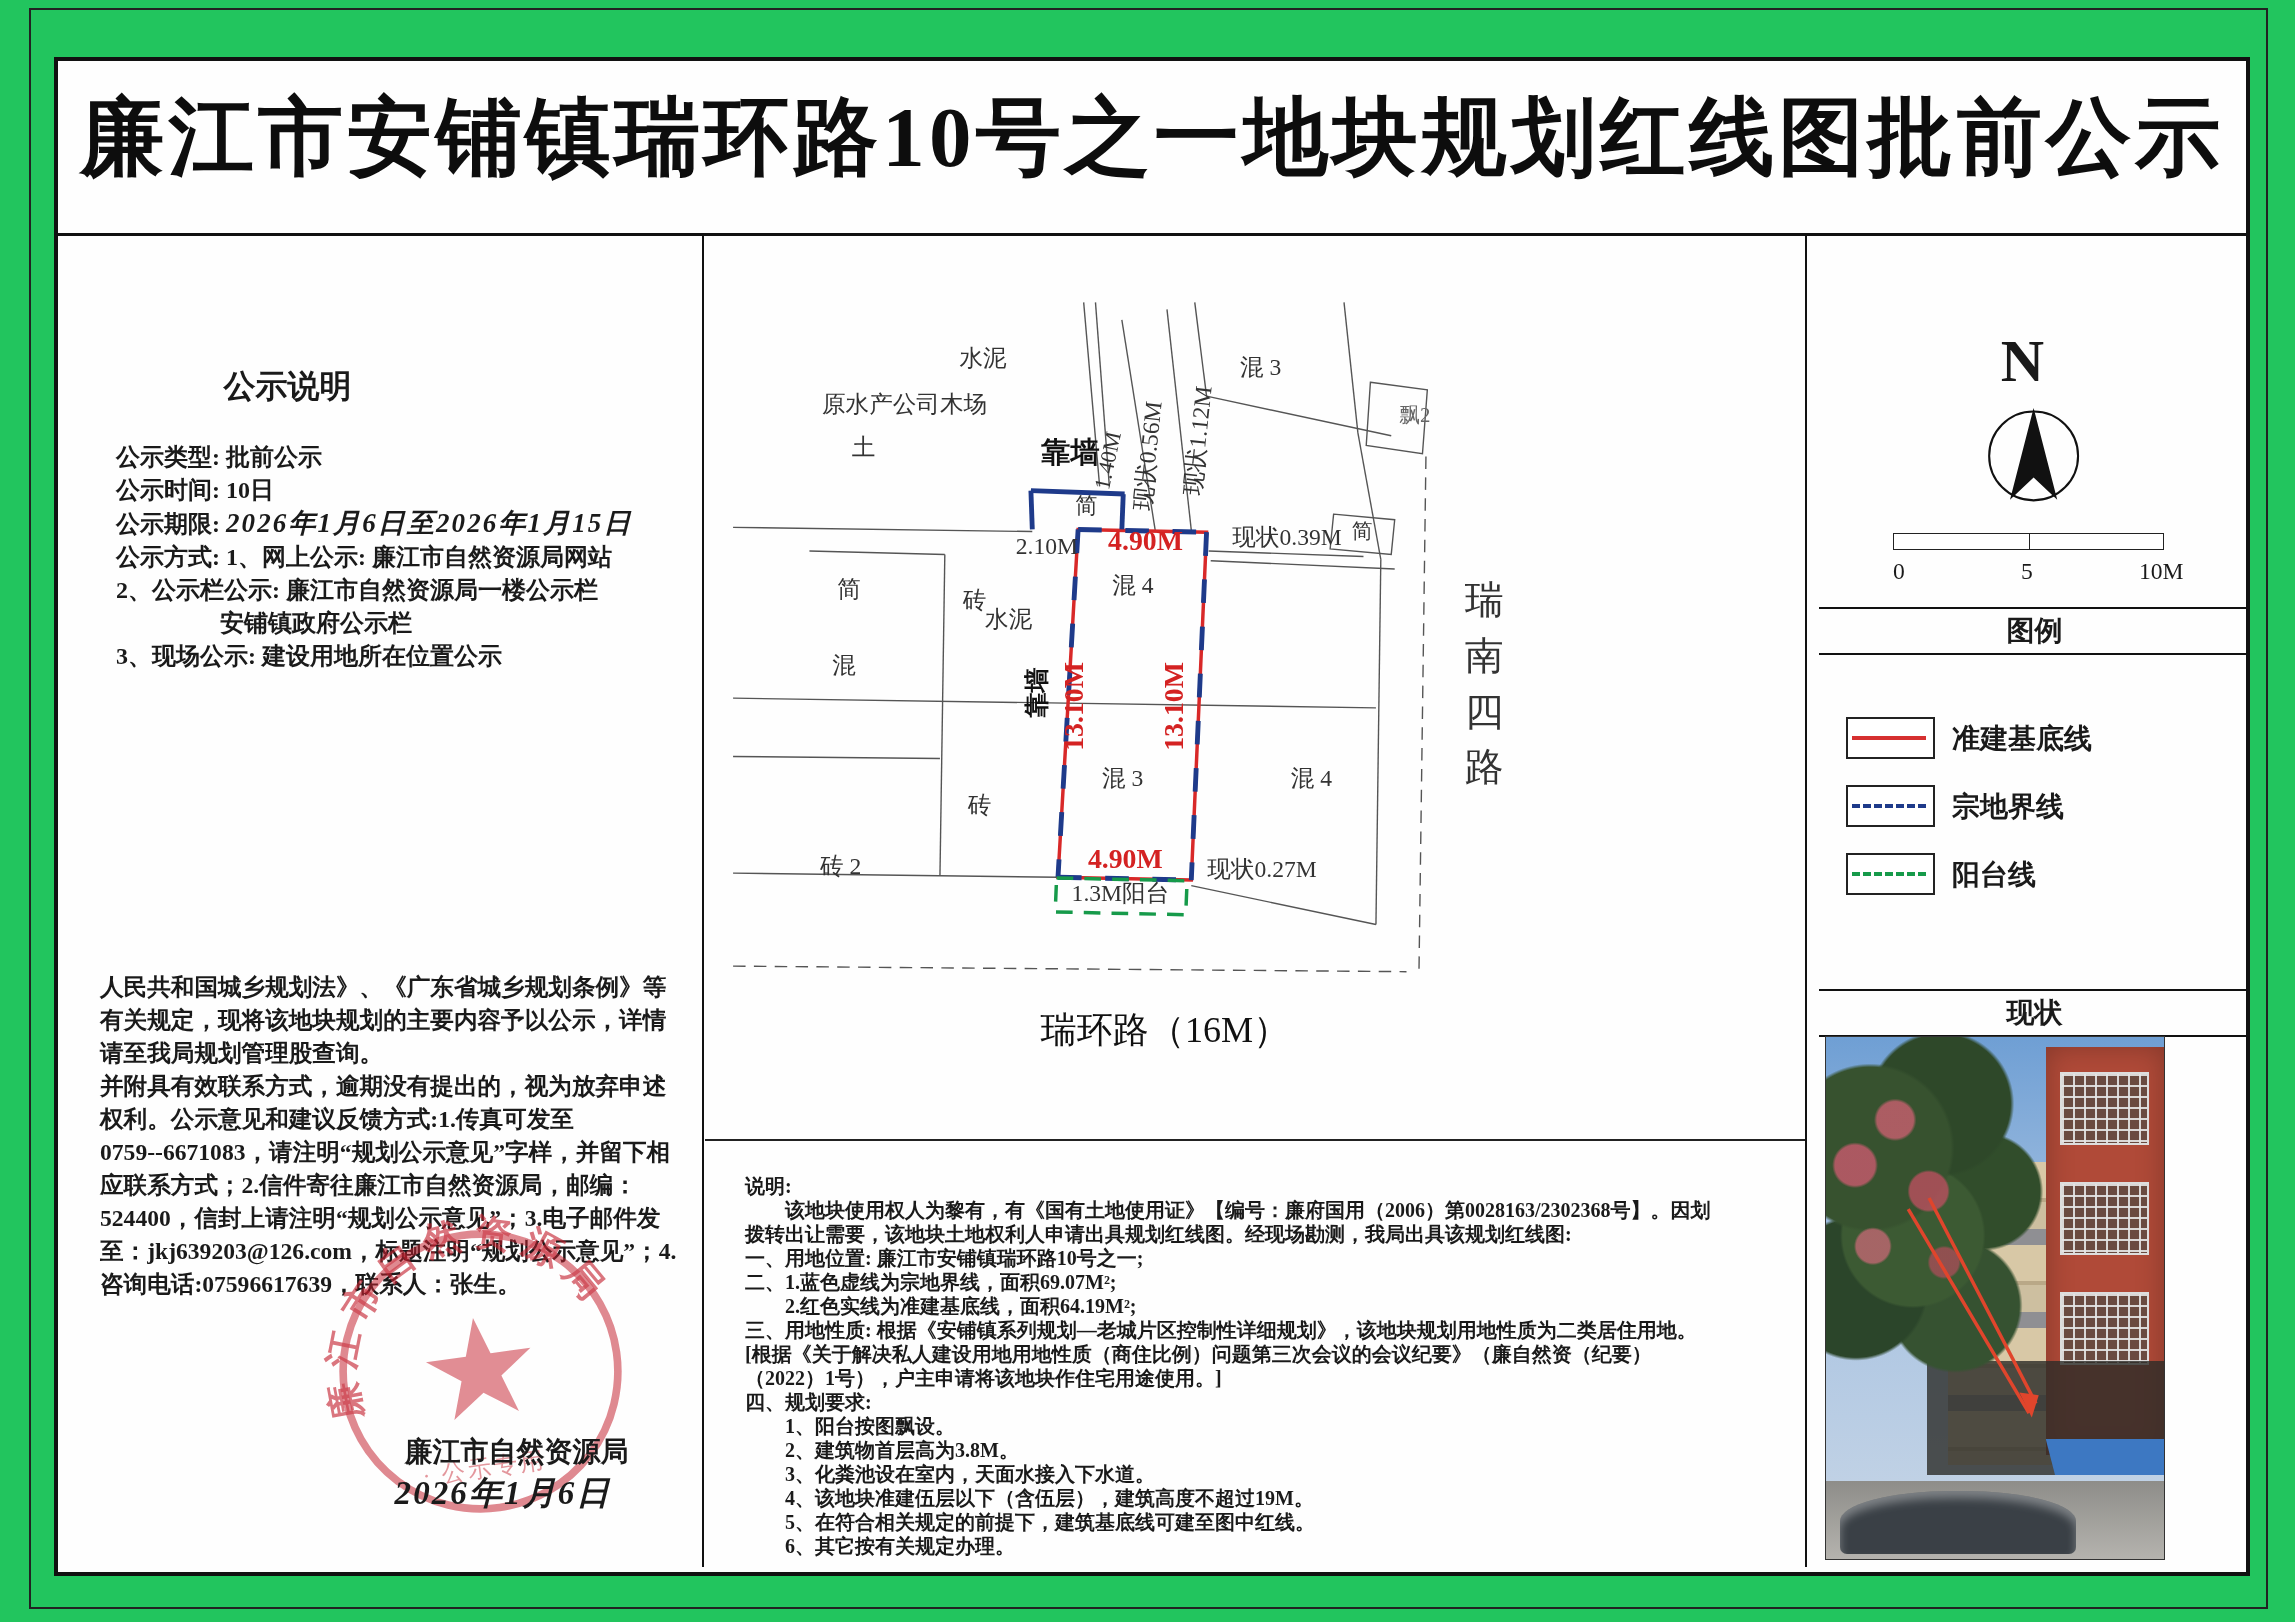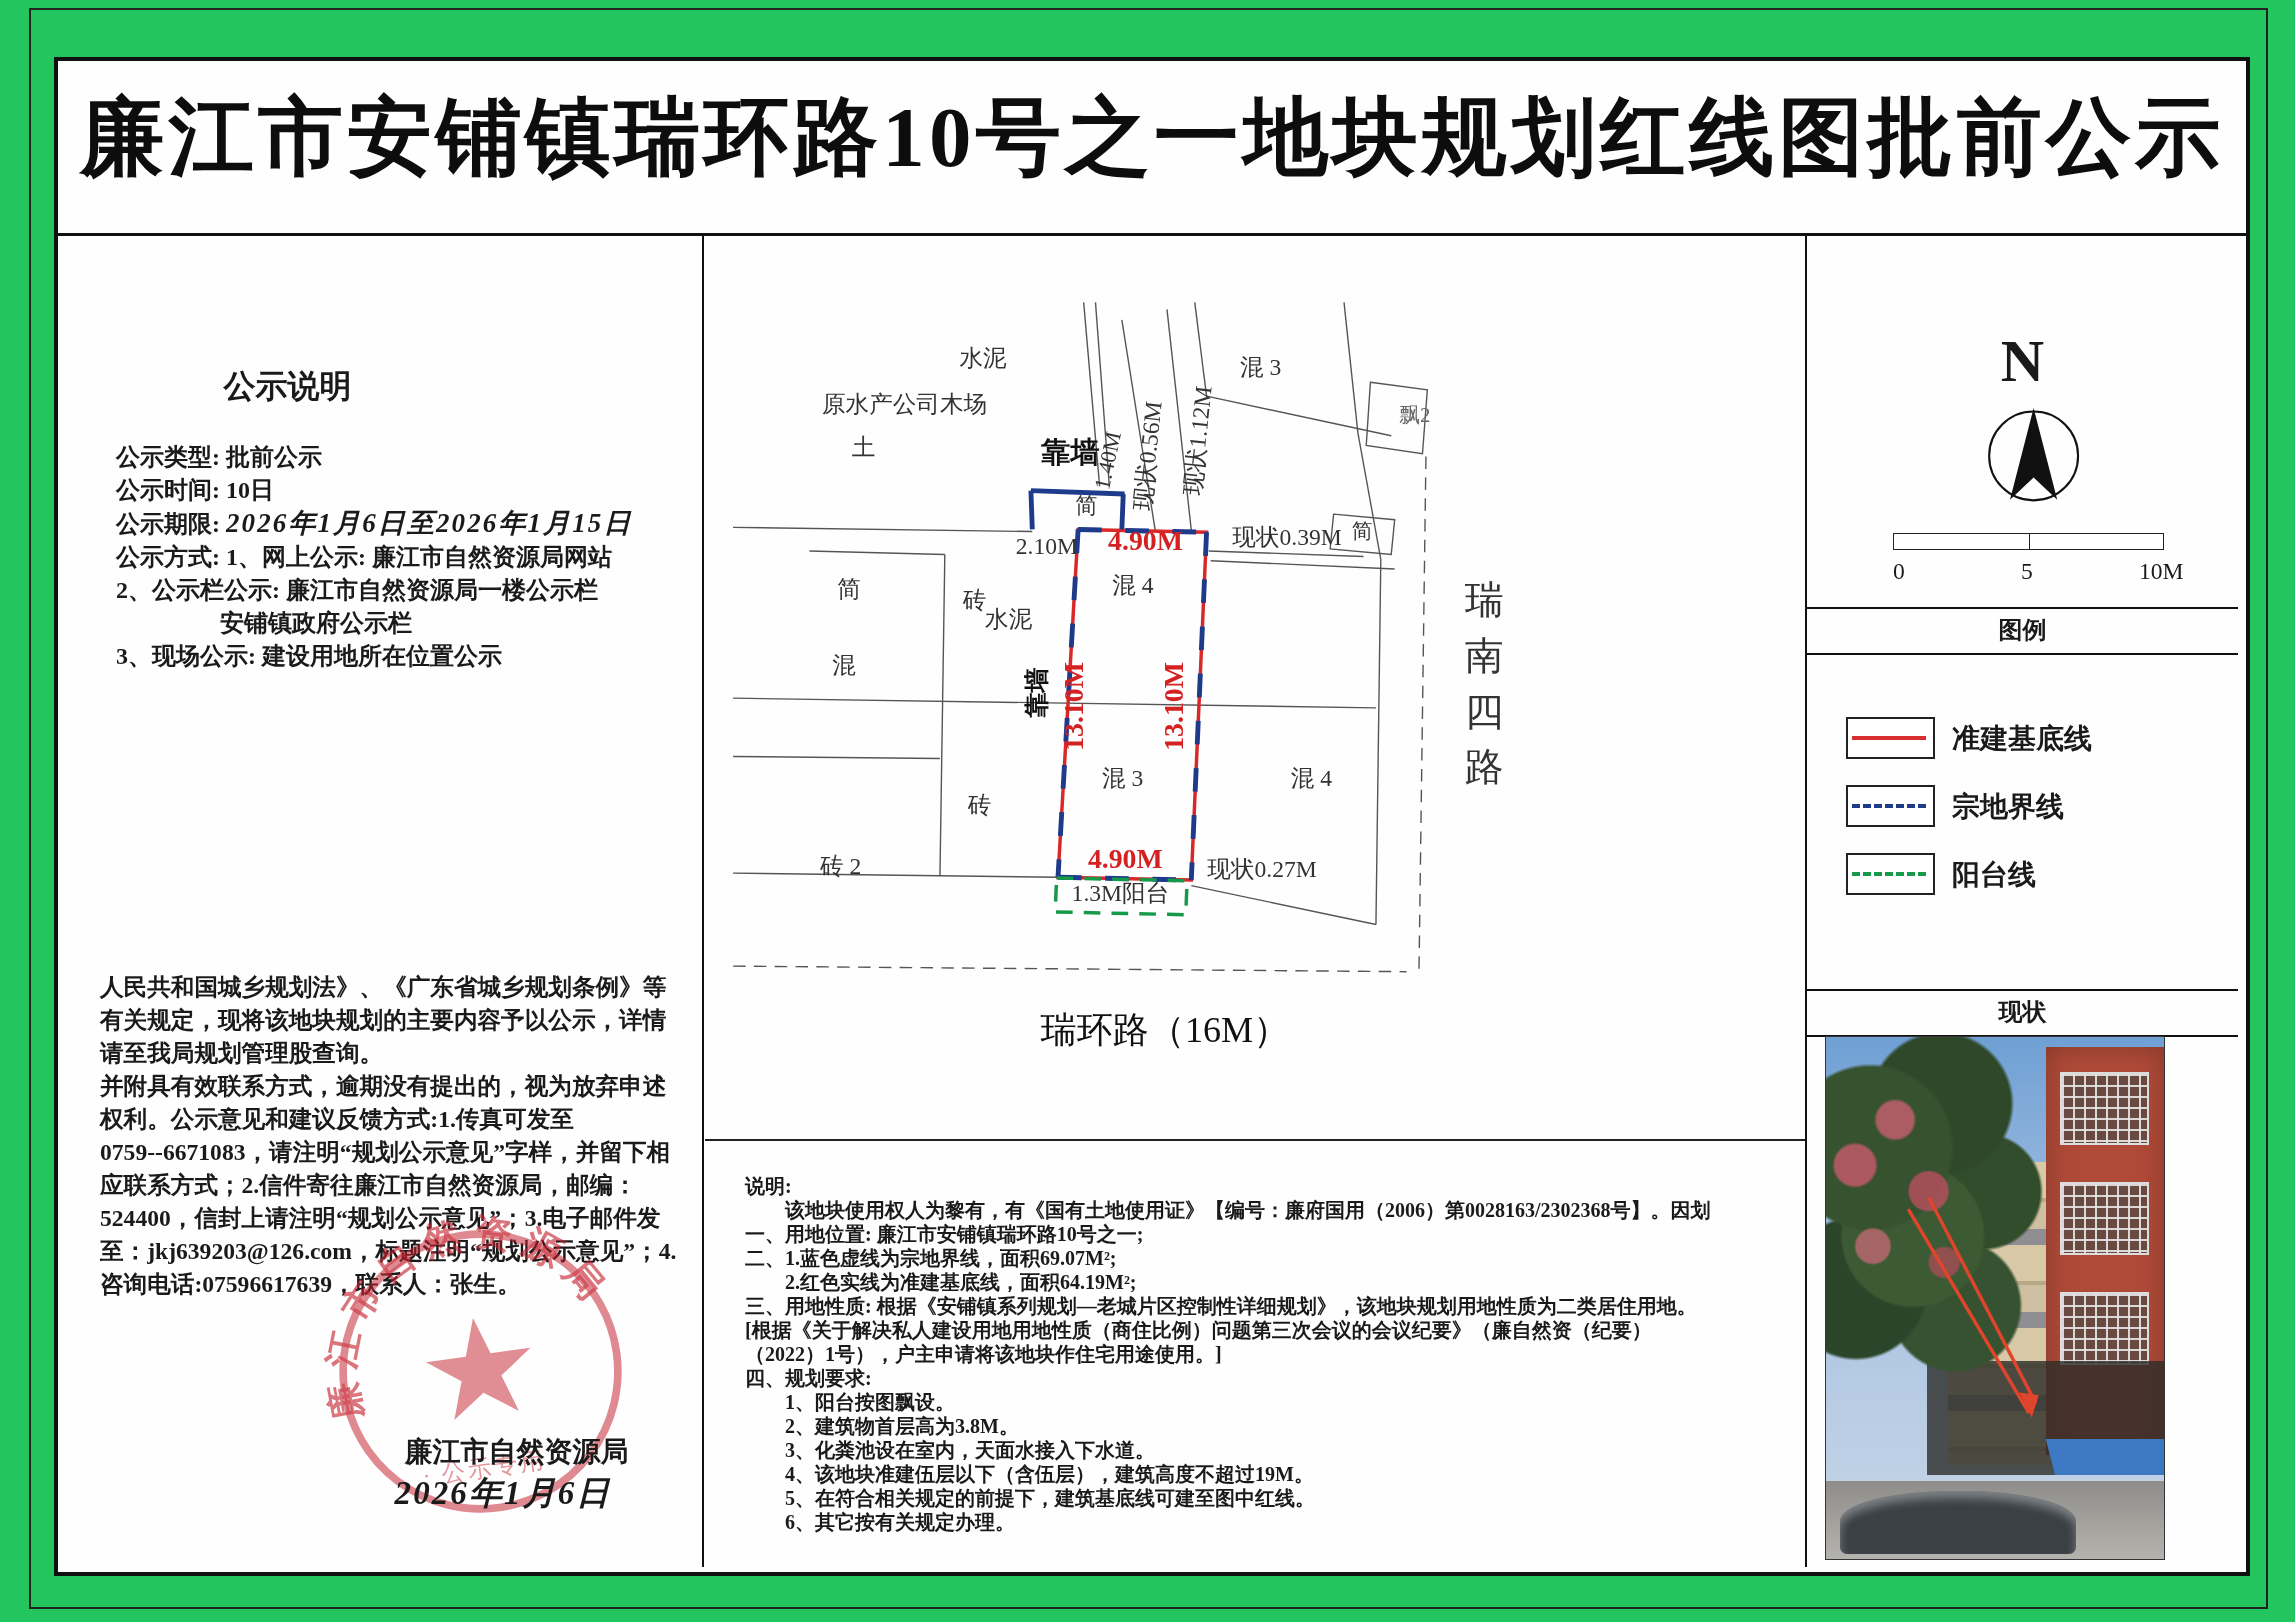--- a/index.html
+++ b/index.html
@@ -27,22 +27,22 @@
   .notes{position:absolute;left:0;top:906px;width:1101px;height:428px;border-top:2.1px solid #222;}
   .notes-inner{position:absolute;left:40px;top:33px;width:1042px;font-size:20px;line-height:24px;font-weight:600;white-space:nowrap;}
   
   .right-panel{position:absolute;left:1747px;top:0;width:431px;height:100%;border-left:2.8px solid #111;}
   .north-label{position:absolute;left:0;top:94px;width:100%;text-align:center;font-size:60px;font-weight:600;}
   .compass-svg{position:absolute;left:0;top:0;width:431px;height:375px;}
   .scalebar{position:absolute;left:86px;top:300px;width:269px;height:15.3px;border:1.4px solid #222;background:#fff;}
   .scalebar .mid{position:absolute;left:50%;top:0;width:1.4px;height:100%;background:#222;}
   .scale-labels{position:absolute;left:72px;top:325px;width:299px;font-size:23.6px;}
   .scale-labels span{position:absolute;}
-  .band{position:absolute;left:0;width:100%;height:44px;border-top:2.8px solid #111;border-bottom:2.8px solid #111;
-        text-align:center;font-size:24px;font-weight:800;line-height:43px;}
+  .band{position:absolute;left:12px;width:100%;height:44px;border-top:2.8px solid #111;border-bottom:2.8px solid #111;
+        text-align:center;font-size:28px;font-weight:800;line-height:43px;}
   .band.legend{top:374px;}
   .band.status{top:756px;}
   .legend-body{position:absolute;left:0;top:421px;width:100%;height:335px;}
   .legend-item{position:absolute;left:39px;width:361px;height:39px;}
   .legend-box{position:absolute;left:0;top:0;width:85px;height:38px;border:2.1px solid #222;background:#fff;}
   .legend-line{position:absolute;left:4.2px;top:16.7px;width:74px;height:0;}
   .legend-label{position:absolute;left:106px;top:2.8px;font-size:28px;font-weight:700;white-space:nowrap;}
   
   .photo{position:absolute;left:18px;top:803px;width:338px;height:522px;border:1.4px solid #333;overflow:hidden;background:linear-gradient(#6f9fd4,#aac4e2 45%,#c8d6e6);}
   .ph-bldg-beige{position:absolute;left:36%;top:24%;width:34%;height:58%;background:#d8c8a6;
@@ -192,20 +192,21 @@
               <text x="1122" y="548" text-anchor="middle" font-size="56" fill="#333">瑞</text>
               <text x="1122" y="628" text-anchor="middle" font-size="56" fill="#333">南</text>
               <text x="1122" y="708" text-anchor="middle" font-size="56" fill="#333">四</text>
               <text x="1122" y="788" text-anchor="middle" font-size="56" fill="#333">路</text>
             </svg>
         </div>
         <div class="notes">
           <div class="notes-inner" id="notes-lines">
               <div>说明:</div>
               <div>　　该地块使用权人为黎有，有《国有土地使用证》【编号：廉府国用（2006）第0028163/2302368号】。因划</div>
+              <div>拨转出让需要，该地块土地权利人申请出具规划红线图。经现场勘测，我局出具该规划红线图:</div>
               <div>一、用地位置: 廉江市安铺镇瑞环路10号之一;</div>
               <div>二、1.蓝色虚线为宗地界线，面积69.07M²;</div>
               <div>　　2.红色实线为准建基底线，面积64.19M²;</div>
               <div>三、用地性质: 根据《安铺镇系列规划—老城片区控制性详细规划》，该地块规划用地性质为二类居住用地。</div>
               <div>[根据《关于解决私人建设用地用地性质（商住比例）问题第三次会议的会议纪要》（廉自然资（纪要）</div>
               <div>（2022）1号），户主申请将该地块作住宅用途使用。]</div>
               <div>四、规划要求:</div>
               <div>　　1、阳台按图飘设。</div>
               <div>　　2、建筑物首层高为3.8M。</div>
               <div>　　3、化粪池设在室内，天面水接入下水道。</div>

